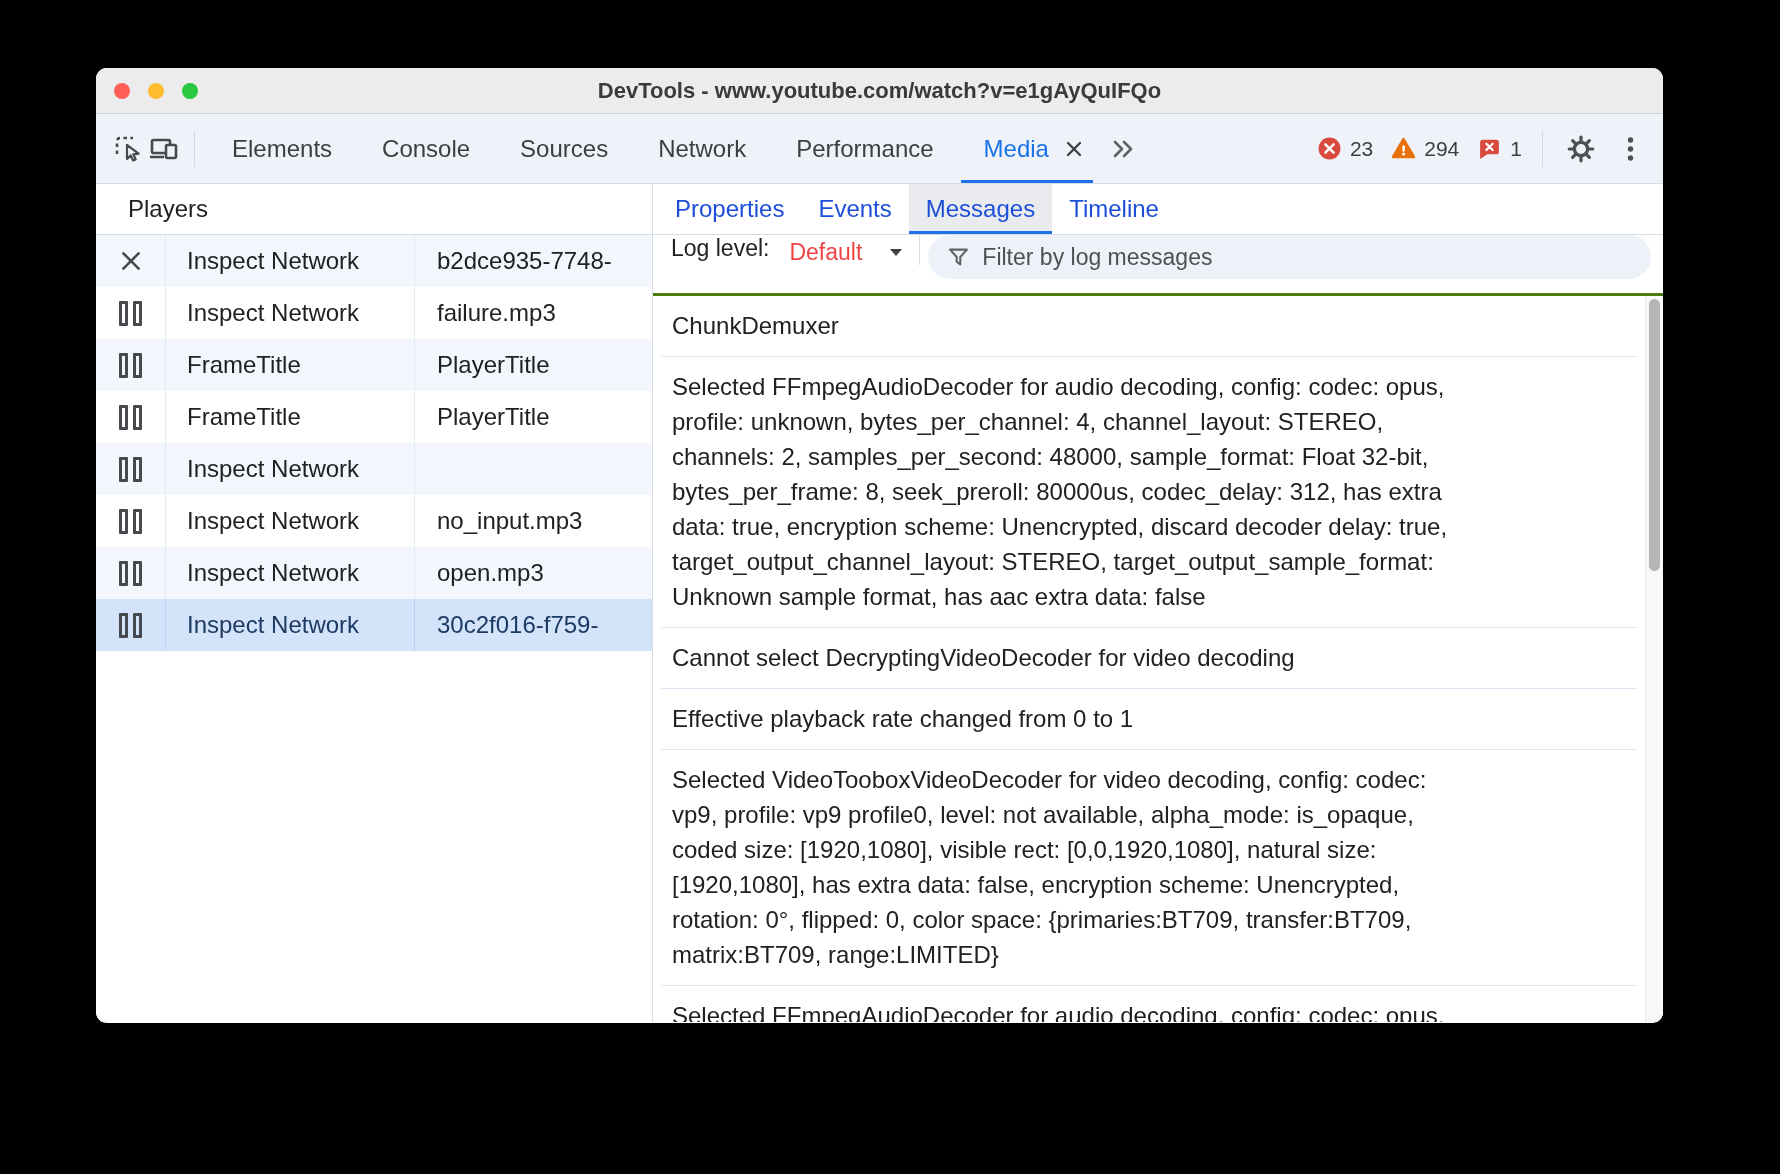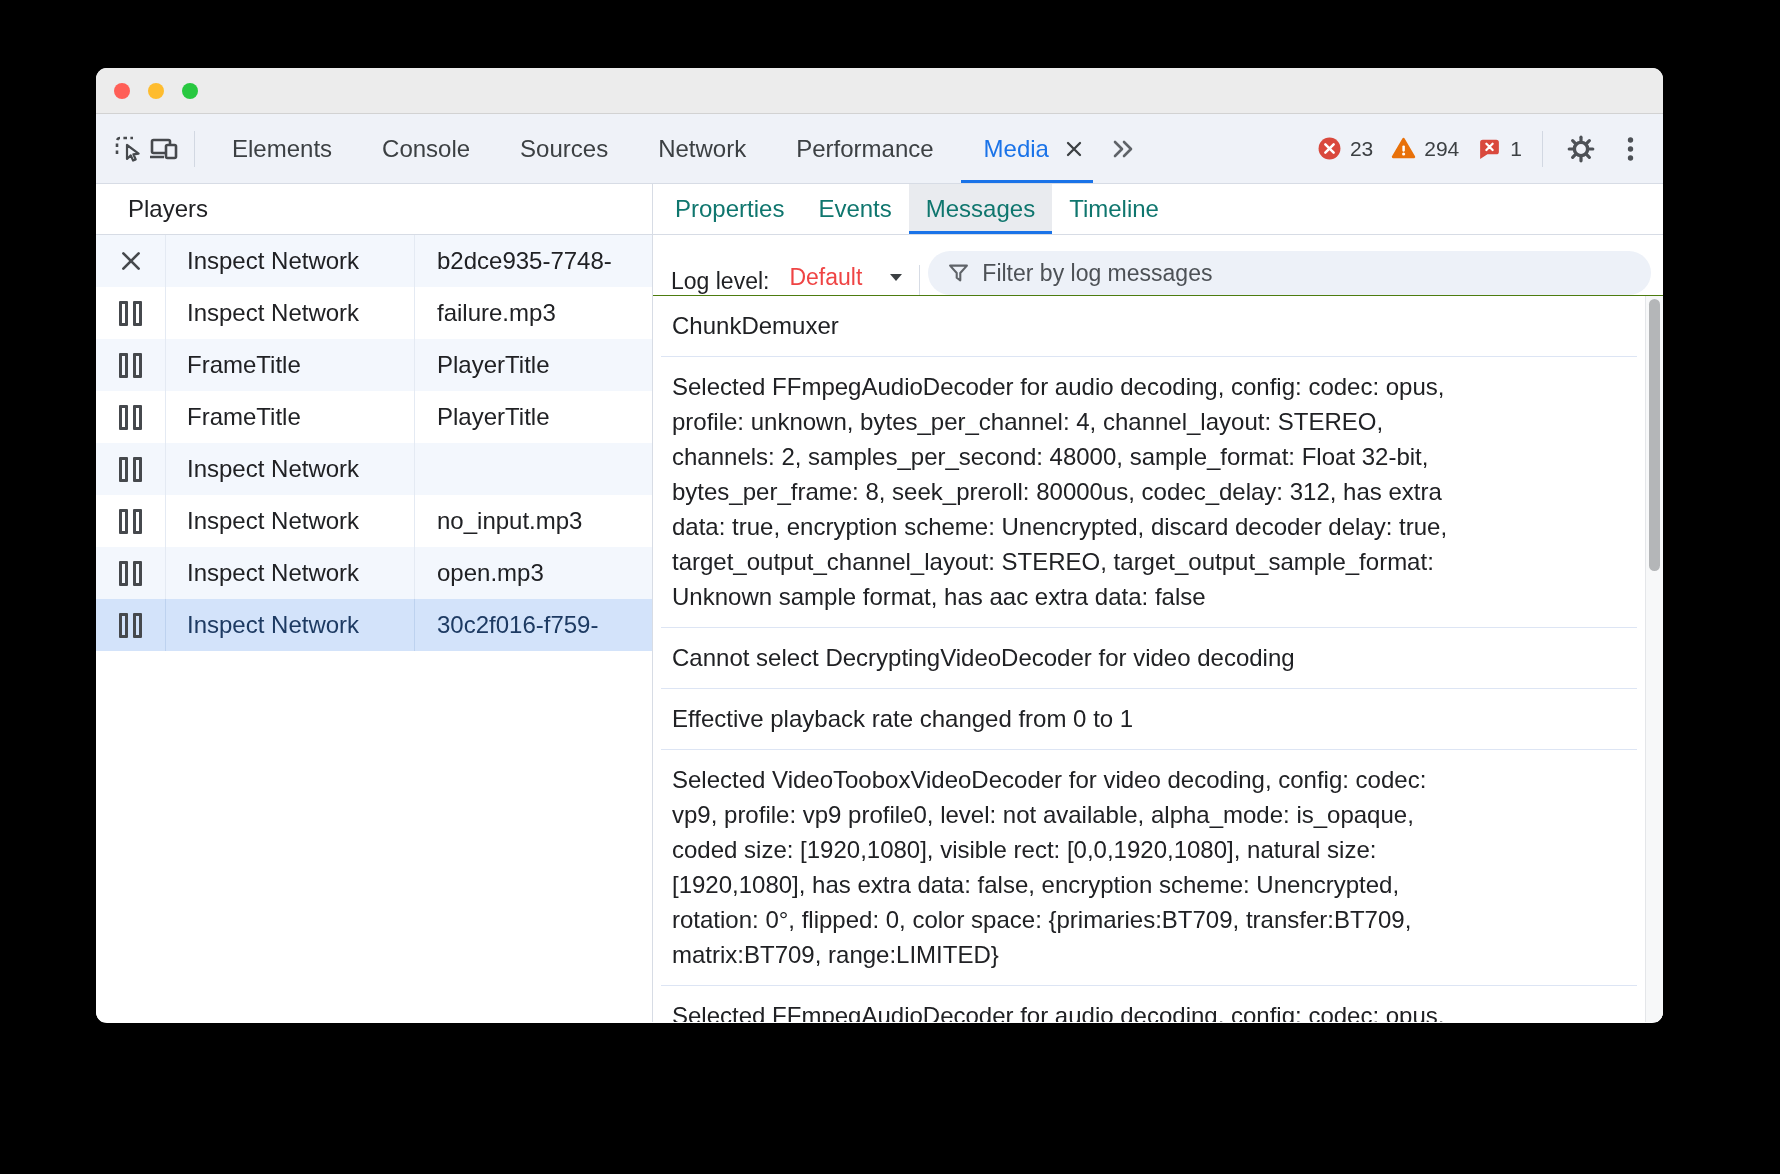--- a/index.html
+++ b/index.html
@@ -39,24 +39,24 @@
   .player-row.selected .cell { border-right-color:#bdd2ef; }
   .cell.icon-cell { justify-content:center; }
   .cell.name-cell { padding-left:21px; }
   .cell.value-cell { padding-left:22px; border-right:none; }
   .pause-glyph { display:flex; gap:5px; }
   .pause-glyph i { display:block; width:9px; height:25px; border:3px solid #46494d; border-radius:1px; }
 
   
   .main { flex:1; display:flex; flex-direction:column; min-width:0; }
   .subtabs { height:51px; border-bottom:1px solid #d7dce5; display:flex; align-items:stretch; padding-left:5px; }
-  .subtab { display:flex; align-items:center; padding:0 17px; font-size:24px; color:#0f766e; position:relative; }
+  .subtab { display:flex; align-items:center; padding:0 17px; font-size:24px; color:#1d4ed8; position:relative; }
   .subtab.active { background:#e9ebef; }
   .subtab.active .sub-underline { position:absolute; left:0; right:0; bottom:0; height:3px; background:#1a73e8; }
-  .subtoolbar { height:61px; border-bottom:1px solid #4d7c0f; display:flex; align-items:flex-end; padding:0 12px 0 18px; }
+  .subtoolbar { height:61px; border-bottom:3px solid #4d7c0f; display:flex; align-items:flex-start; padding:0 12px 0 18px; }
   .loglevel-label { font-size:23px; color:#202124; margin-right:14px; }
   .dropdown { display:flex; align-items:center; gap:27px; font-size:23px; color:#ef4444; padding:4px 6px; }
   .sub-vsep { width:1px; height:30px; background:#d7dce5; margin:0 8px 0 10px; }
   .filter-pill { flex:1; height:44px; border-radius:22px; background:#edf1f8; display:flex; align-items:center; padding:0 20px; gap:13px; }
   .filter-pill input { flex:1; border:none; outline:none; background:transparent; font-size:23px; color:#202124; font-family:"Liberation Sans",sans-serif; }
   .filter-pill input::placeholder { color:#4d5156; opacity:1; }
 
   .messages { flex:1; position:relative; overflow:hidden; background:#fff; }
   .msg { margin:0 26px 0 8px; padding:12px 0 13px 11px; border-bottom:1px solid #dde5f4; font-size:24px; line-height:35px; color:#202124; white-space:pre-line; }
   .sb-track { position:absolute; top:0; right:0; width:18px; bottom:0; background:#f7f8f9; border-left:1px solid #e4e6e9; }
@@ -66,20 +66,21 @@
 <body>
 
 <div class="window">
 
   <div class="titlebar">
     <div class="lights">
       <span class="light red"></span>
       <span class="light yellow"></span>
       <span class="light green"></span>
     </div>
+    <div class="win-title">DevTools - www.youtube.com/watch?v=e1gAyQuIFQo</div>
   </div>
 
   <div class="toolbar">
     <div class="tool-btn">
       <svg width="32" height="32" viewBox="0 0 32 32">
         <path d="M5 21 V8 a3 3 0 0 1 3-3 H21" fill="none" stroke="#46494d" stroke-width="2.6" stroke-dasharray="3.6 3.4"></path>
         <path d="M15 12 v14 l3.8-3.6 2.3 5.2 2.6-1.1 -2.3-5.2 5.2-0.7 z" fill="none" stroke="#46494d" stroke-width="2.2" stroke-linejoin="round"></path>
       </svg>
     </div>
     <div class="tool-btn">

